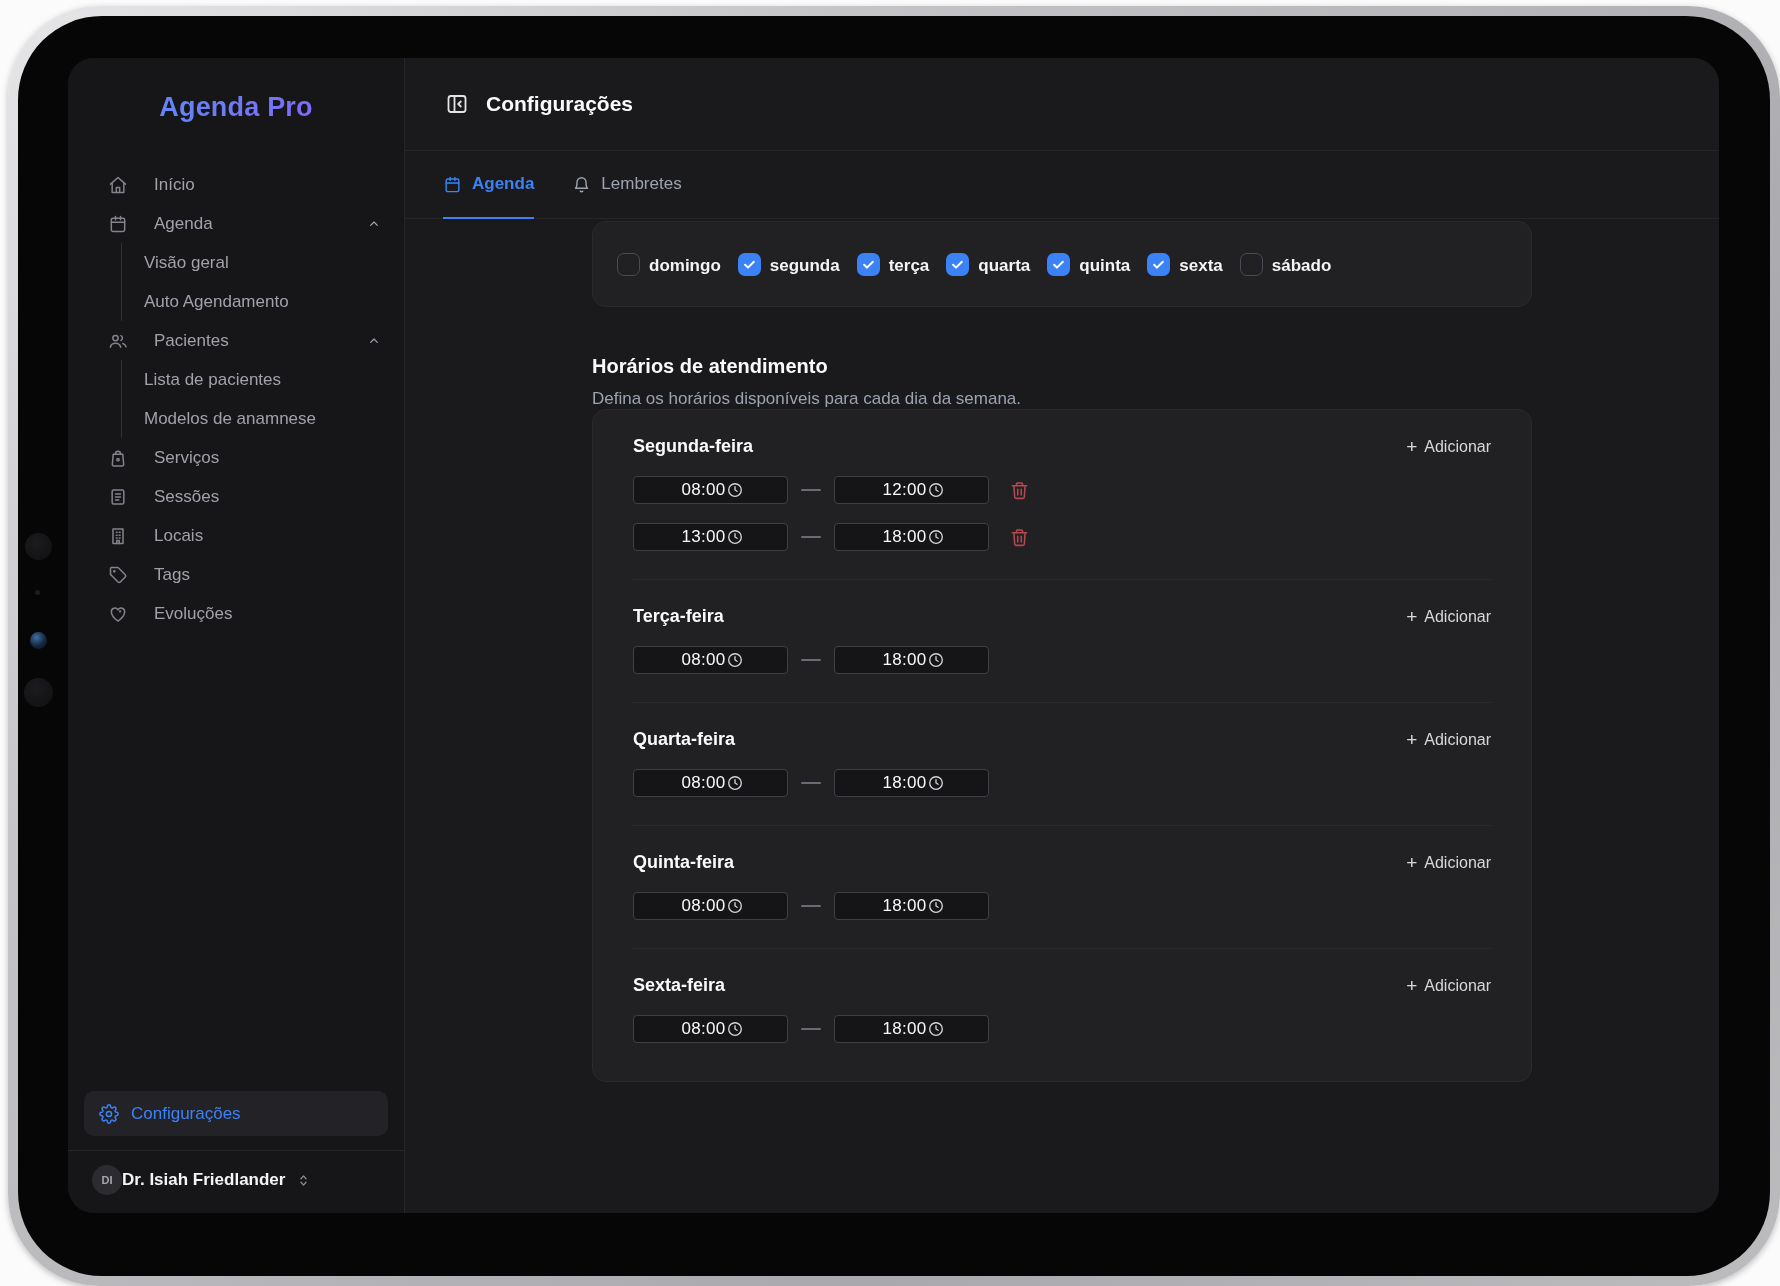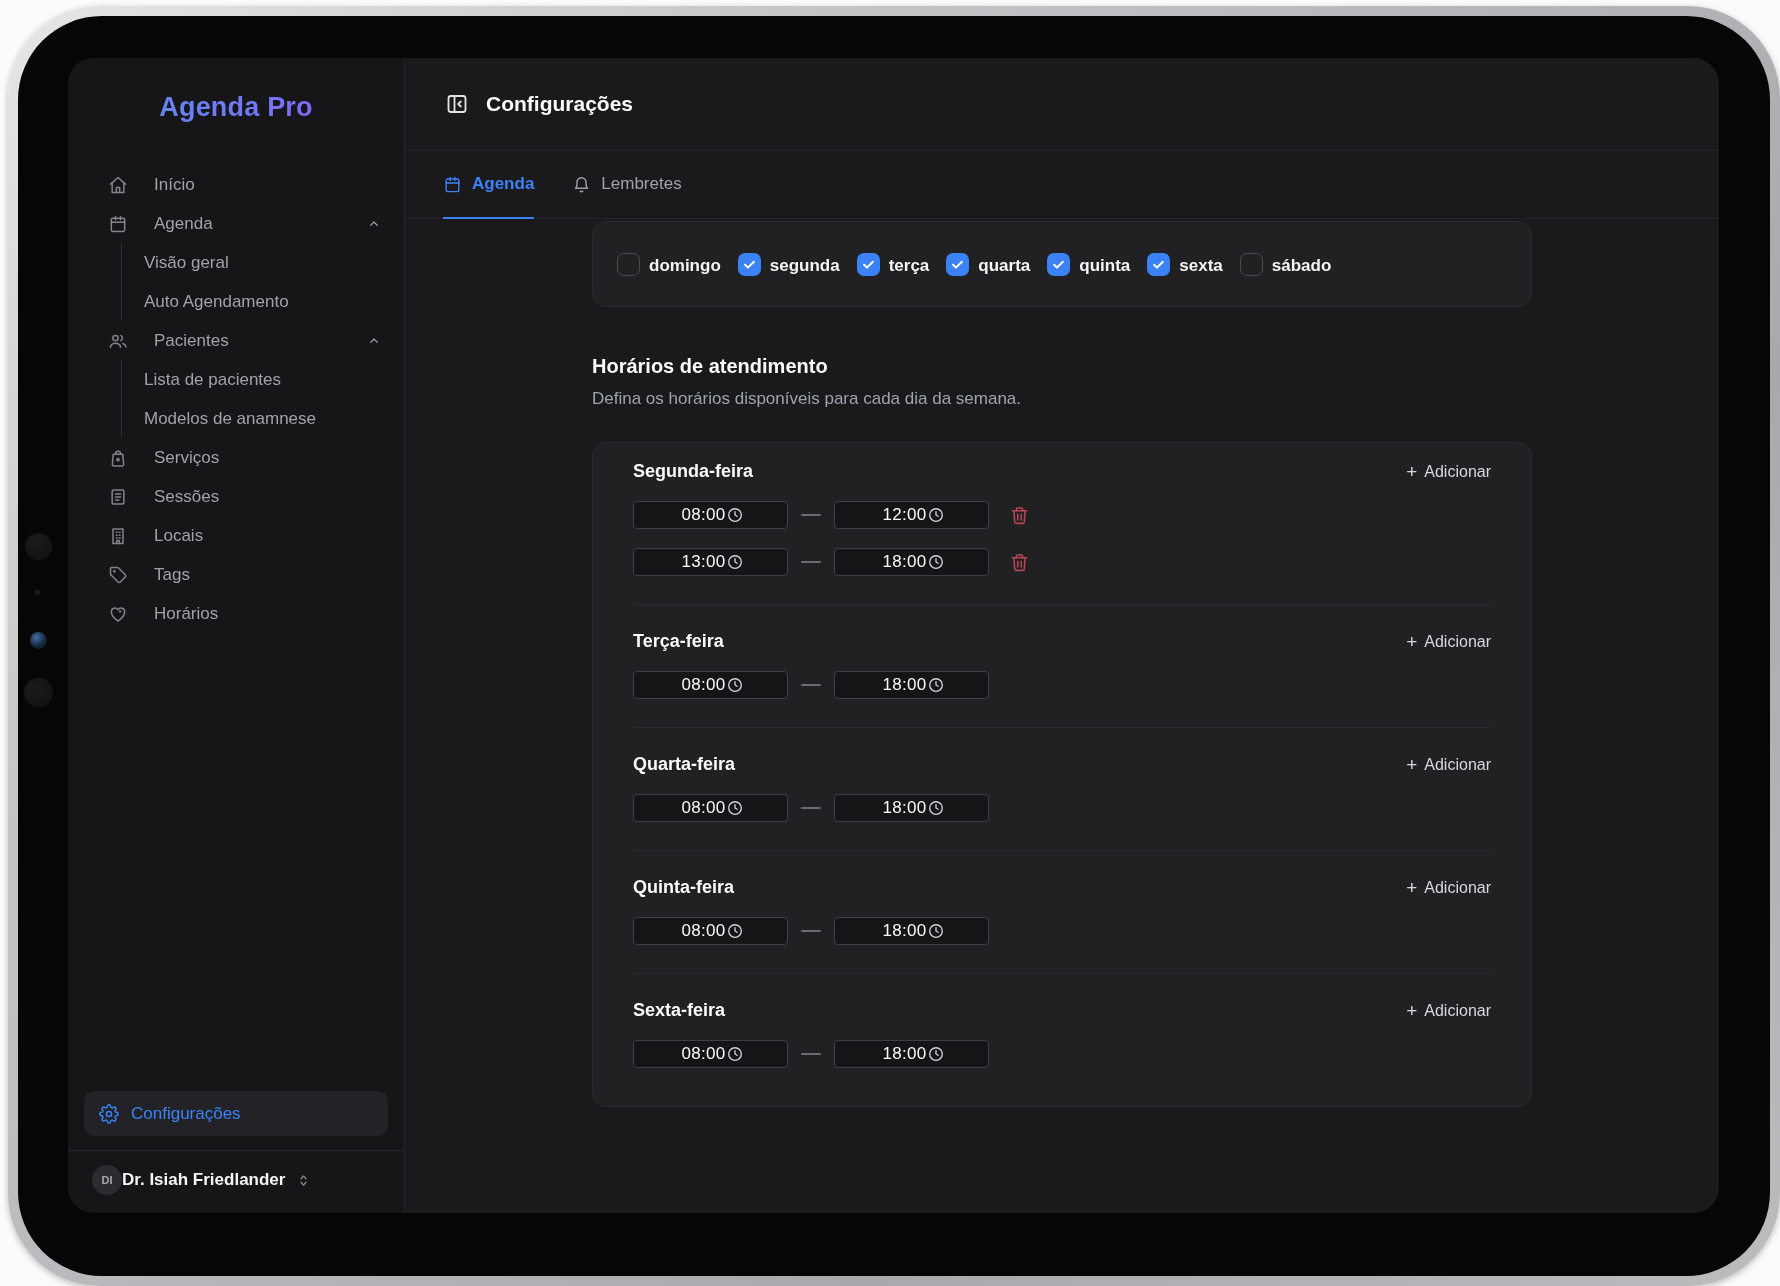--- a/index.html
+++ b/index.html
@@ -72,21 +72,21 @@
   .day-check{display:flex;align-items:flex-end;gap:9px}
   .cb{width:23px;height:23px;border-radius:7px;flex:0 0 23px}
   .cb.unchecked{border:1.5px solid #4b4b53}
   .cb.checked{background:var(--accent);display:flex;align-items:center;justify-content:center}
   .cb svg{width:15px;height:15px;color:#fff}
   .day-check .lbl{font-size:17px;font-weight:600;color:#f4f4f5}
 
   .section-title{margin-top:48px;font-size:20px;font-weight:700;color:#fafafa}
   .section-sub{margin-top:11px;font-size:17px;color:#9ca3af}
 
-  .sched-card{margin-top:33px;padding:18px 40px 38px}
+  .sched-card{padding:26px 40px 38px}
   .day-head{display:flex;align-items:center;justify-content:space-between}
   .day-name{font-size:18px;font-weight:600;color:#fafafa}
   .add-btn{font-size:16px;font-weight:500;color:#d8d8dc;display:flex;align-items:center;gap:7px}
   .add-plus{font-size:19px;font-weight:400;line-height:1}
   .range-row{margin-top:19px;display:flex;align-items:center}
   .time-input{width:155px;height:28px;background:#151518;border:1px solid #3f3f46;border-radius:4px;
     display:flex;align-items:center;justify-content:center;padding:0 14px 0 18px}
   .time-text{font-size:17px;color:#fafafa;letter-spacing:.3px}
   .time-input svg{width:18px;height:18px;color:#d4d4d8}
   .dash{width:20px;height:2px;background:#6b6b74;border-radius:1px;margin:0 13px}
@@ -196,21 +196,21 @@
                 </span>
                 <span>Tags</span>
               </div>
               <div class="nav-item">
                 <span class="nav-ico">
                   <svg viewBox="0 0 24 24" fill="none" stroke="currentColor" stroke-width="1.8" stroke-linecap="round" stroke-linejoin="round">
                     <path d="M12 20.5S4 15 4 9.3A4.3 4.3 0 0 1 12 7a4.3 4.3 0 0 1 8 2.3c0 5.7-8 11.2-8 11.2z"></path>
                     <circle cx="14.5" cy="9" r=".5"></circle>
                   </svg>
                 </span>
-                <span>Horários</span>
+                <span>Evoluções</span>
               </div>
             </nav>
           <div class="sidebar-bottom">
             <div class="settings-pill">
               <span class="nav-ico">
                   <svg viewBox="0 0 24 24" fill="none" stroke="currentColor" stroke-width="1.8" stroke-linecap="round" stroke-linejoin="round">
                     <circle cx="12" cy="12" r="3.1"></circle>
                     <path d="M19.4 15a1.7 1.7 0 0 0 .34 1.87l.06.06a2 2 0 1 1-2.83 2.83l-.06-.06a1.7 1.7 0 0 0-1.87-.34 1.7 1.7 0 0 0-1.03 1.56V21a2 2 0 1 1-4 0v-.09A1.7 1.7 0 0 0 9 19.36a1.7 1.7 0 0 0-1.87.34l-.06.06a2 2 0 1 1-2.83-2.83l.06-.06a1.7 1.7 0 0 0 .34-1.87 1.7 1.7 0 0 0-1.56-1.03H3a2 2 0 1 1 0-4h.09A1.7 1.7 0 0 0 4.64 9a1.7 1.7 0 0 0-.34-1.87l-.06-.06a2 2 0 1 1 2.83-2.83l.06.06a1.7 1.7 0 0 0 1.87.34H9a1.7 1.7 0 0 0 1.03-1.56V3a2 2 0 1 1 4 0v.09c0 .68.4 1.3 1.03 1.56a1.7 1.7 0 0 0 1.87-.34l.06-.06a2 2 0 1 1 2.83 2.83l-.06.06a1.7 1.7 0 0 0-.34 1.87V9c.26.63.88 1.03 1.56 1.03H21a2 2 0 1 1 0 4h-.09a1.7 1.7 0 0 0-1.56 1.03z"></path>
                   </svg>
                 </span>

